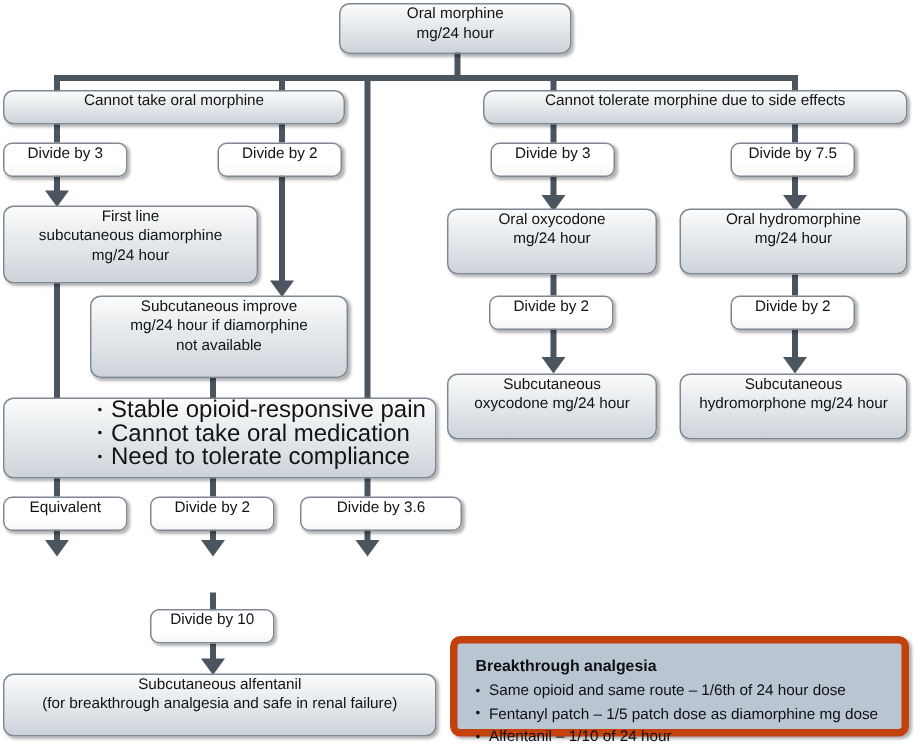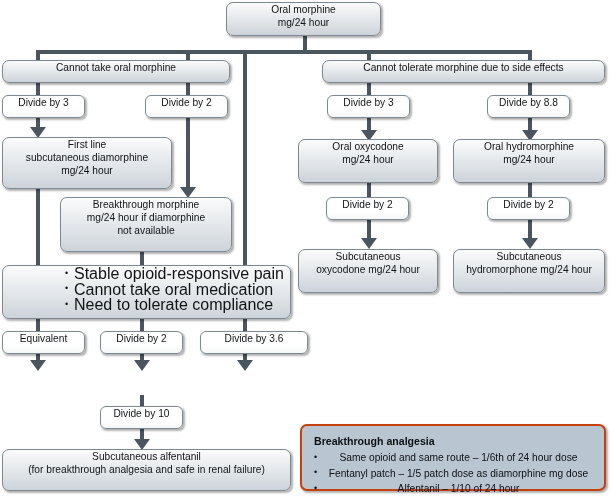--- a/index.html
+++ b/index.html
@@ -82,42 +82,41 @@
   .node.bullets li:before{
     content:"\2022";
     position:absolute;left:0;top:-0.5px;
     font-size:9px;
   }
 
   
   #bt-panel{
     position:absolute;
     box-sizing:border-box;
-    border:2px solid #c2410c;
+    border:5px solid #c2410c;
     border-radius:7px;
     background:#b9c6d2;
     z-index:3;
     box-shadow:1.5px 1.5px 2px rgba(0,0,0,0.30);
     padding:8px 10px 7px 12px;
     color:#0d1013;
   }
   #bt-panel .bt-title{
     font-weight:bold;
     font-size:10.6px;
     line-height:14px;
     margin-bottom:2px;
   }
   #bt-panel ul{margin:0;padding:0;list-style:none;}
   #bt-panel li{
     position:relative;
     padding-left:9px;
     font-size:10.2px;
     line-height:15.5px;
     white-space:nowrap;
-    text-align:center;
   }
   #bt-panel li:before{
     content:"\2022";
     position:absolute;left:0;top:-0.5px;
     font-size:9px;
   }
 </style>
 </head>
 <body>
 
@@ -199,34 +198,34 @@
 
   <div class="node plain" style="left:145px;top:95px;width:83px;height:23px;">
     <span class="txt">Divide by 2</span>
   </div>
 
   <div class="node plain" style="left:327px;top:95px;width:83px;height:23px;">
     <span class="txt">Divide by 3</span>
   </div>
 
   <div class="node plain" style="left:487px;top:95px;width:83px;height:23px;">
-    <span class="txt">Divide by 8.8</span>
+    <span class="txt">Divide by 7.5</span>
   </div>
 
   <div class="node grad" style="left:2px;top:137px;width:170px;height:52px;">
     <span class="txt">
       <span>First line</span><br>
       <span>subcutaneous diamorphine</span><br>
       <span>mg/24 hour</span>
     </span>
   </div>
 
   <div class="node grad" style="left:60px;top:197px;width:172px;height:55px;">
     <span class="txt">
-      <span>Breakthrough morphine</span><br>
+      <span>Subcutaneous improve</span><br>
       <span>mg/24 hour if diamorphine</span><br>
       <span>not available</span>
     </span>
   </div>
 
   <div class="node grad" style="left:298px;top:139px;width:140px;height:44px;">
     <span class="txt">
       <span>Oral oxycodone</span><br>
       <span>mg/24 hour</span>
     </span>

